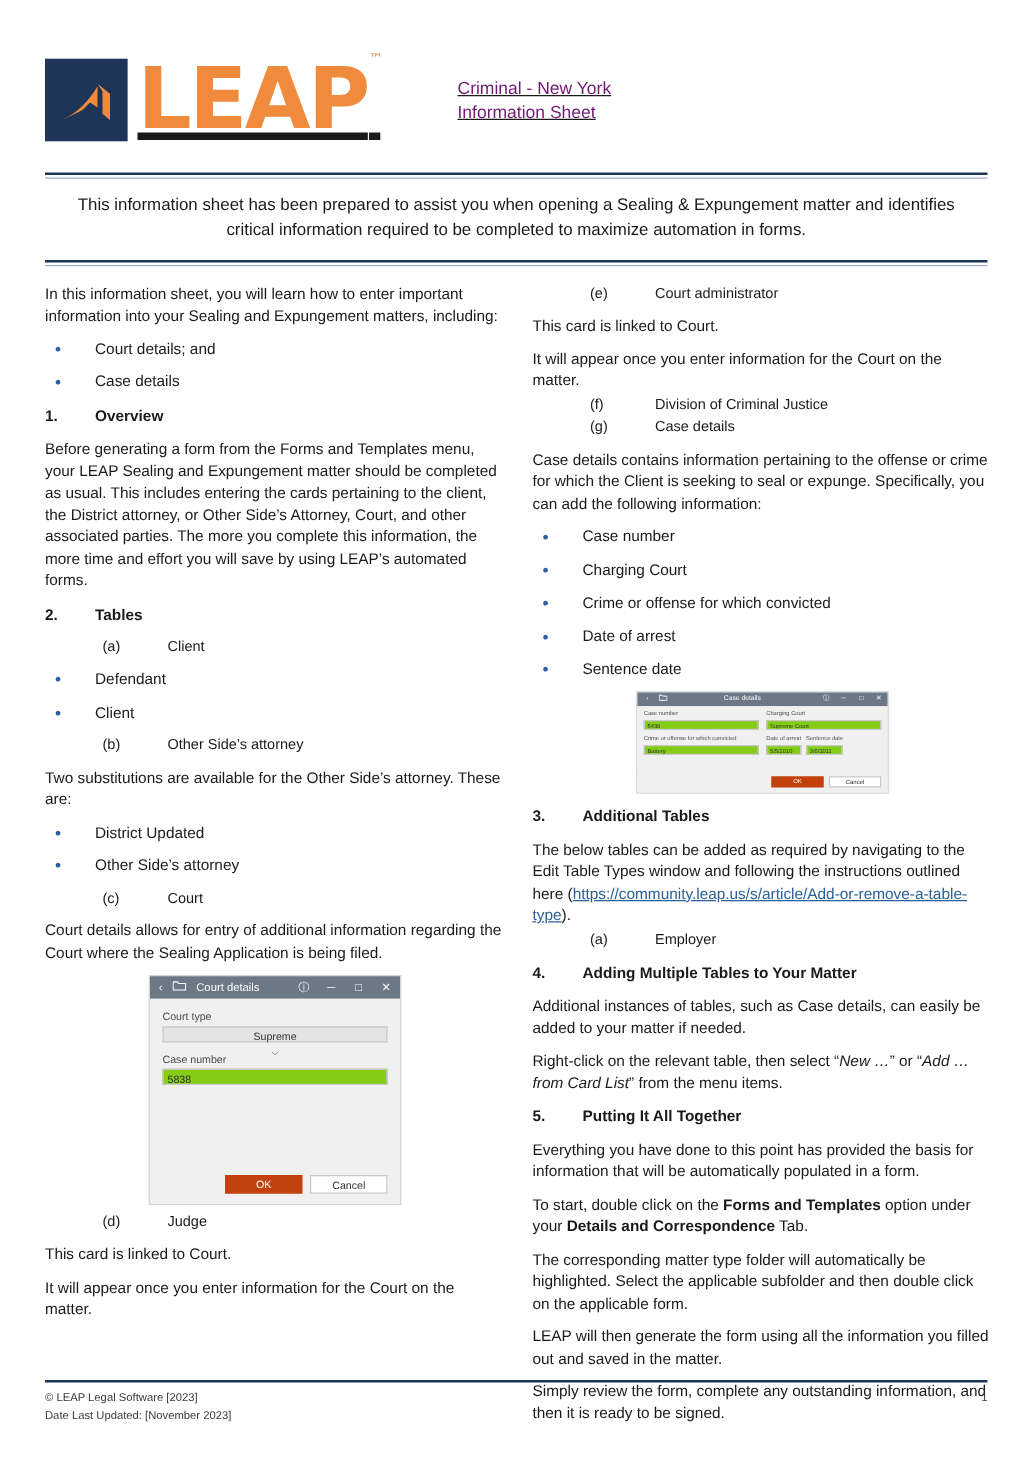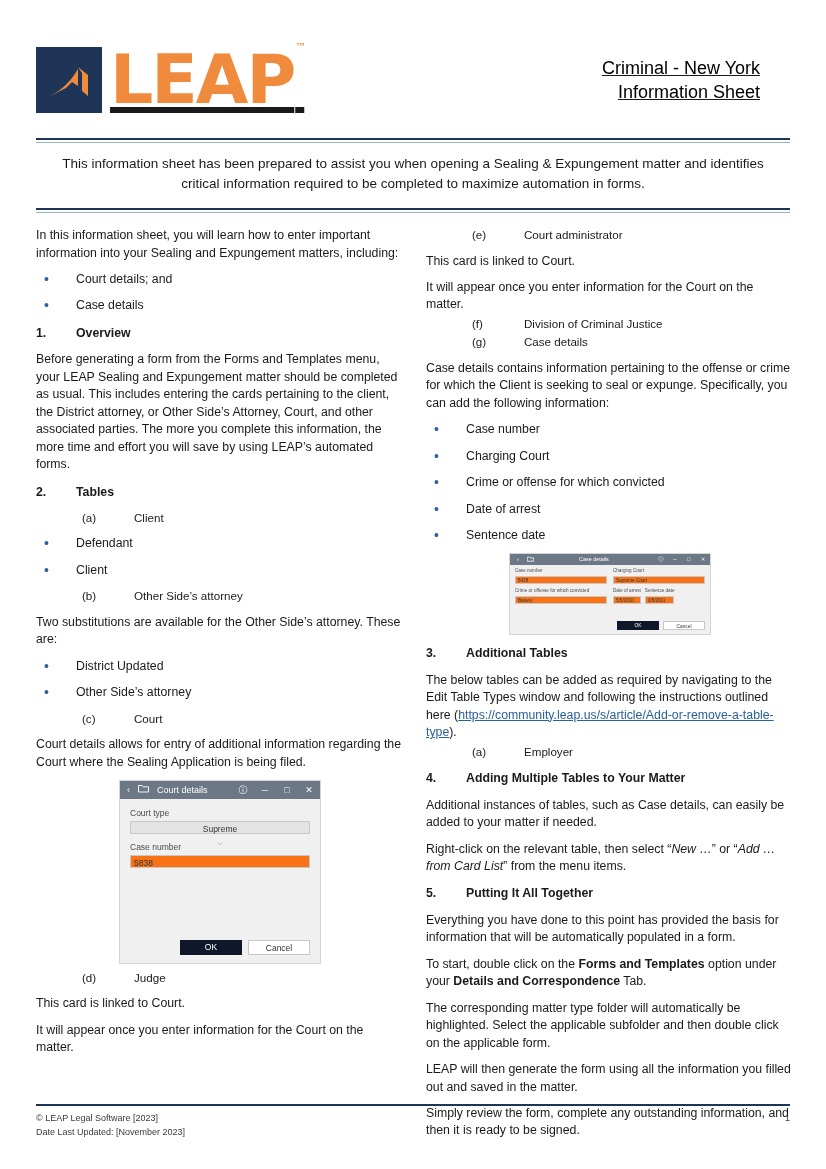--- a/index.html
+++ b/index.html
@@ -58,24 +58,24 @@
   .logo-tm {
     font-size: 11px;
     vertical-align: super;
     position: relative;
     top: -28px;
     left: 1px;
     font-weight: normal;
   }
   .doc-title {
     flex: 1 1 auto;
-    text-align: right;
-    font-size: 18px;
+    text-align: left;
+    font-size: 14px;
     line-height: 1.35;
-    color: #000000;
+    color: #701a75;
     padding-right: 30px;
   }
 
   
   .rule-top {
     border-top: 2px solid #1f3557;
     border-bottom: 1px solid #9fb0c6;
     height: 2px;
     margin: 8px 0 0 0;
   }
@@ -197,21 +197,21 @@
   .dlg-body {
     padding: 8px 10px 6px 10px;
     background: #f0f0f0;
   }
   .fld-label {
     font-size: 8.5px;
     color: #4a4a4a;
     margin-bottom: 2px;
   }
   .fld-input {
-    background: #f97316;
+    background: #84cc16;
     border: 1px solid #c8c8c8;
     height: 13px;
     font-size: 8.5px;
     color: #333;
     padding: 1px 3px;
     line-height: 13px;
     box-sizing: border-box;
     overflow: hidden;
     white-space: nowrap;
   }
@@ -231,21 +231,21 @@
   }
   .fld-group { margin-bottom: 7px; }
   .dlg-footer {
     display: flex;
     justify-content: flex-end;
     gap: 6px;
     padding: 6px 10px 8px 10px;
     background: #f0f0f0;
   }
   .btn-ok {
-    background: #0f172a;
+    background: #c2410c;
     color: #fff;
     font-size: 8.5px;
     width: 62px;
     height: 15px;
     line-height: 15px;
     text-align: center;
   }
   .btn-cancel {
     background: #ffffff;
     color: #333;

